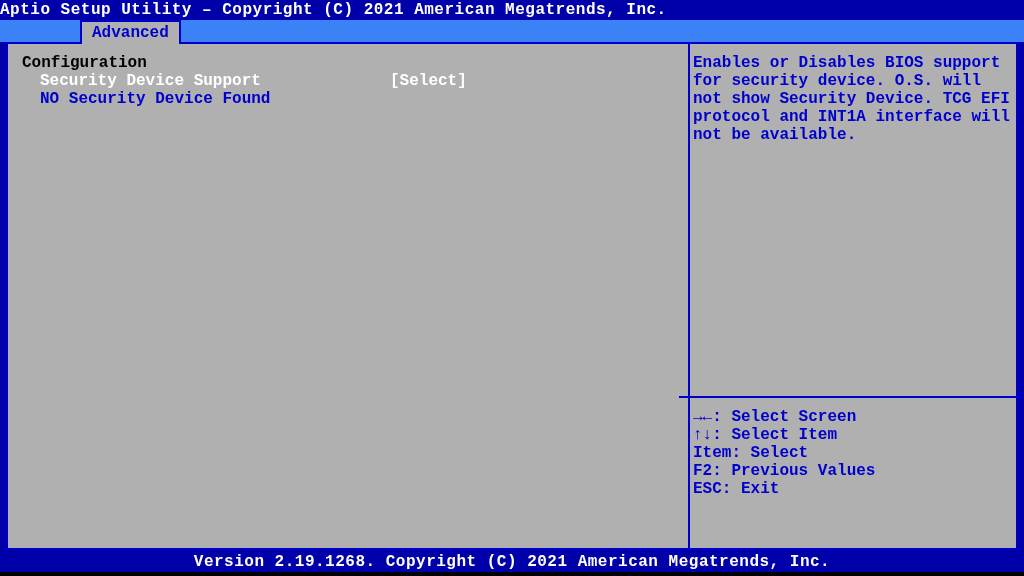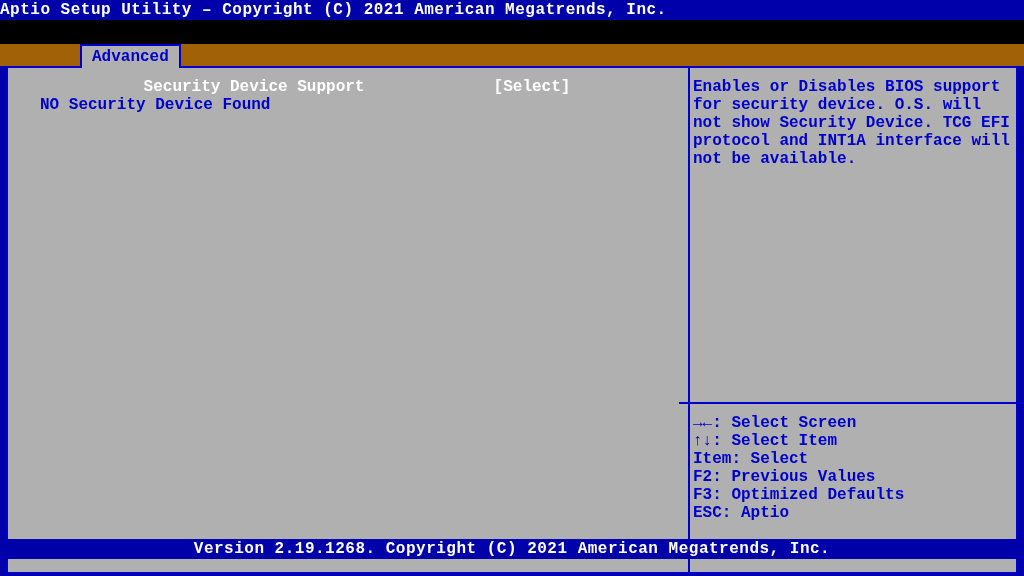--- a/index.html
+++ b/index.html
@@ -1,67 +1,67 @@
 <!DOCTYPE html>
 <html><head>
   <meta charset="utf-8">
   <style>
     * { margin:0; padding:0; box-sizing:border-box; }
     html,body { width:1024px; height:576px; overflow:hidden; background:#000; }
     body { font-family:"Courier New",monospace; font-size:16px; line-height:18px; font-weight:bold; }
 
     .header-bar { background:#0000aa; color:#fff; height:20px; text-align:left; padding-top:1px; letter-spacing:0.5px; }
-    .tab-row { background:#a16207; height:22px; position:relative;margin-top:24px; }
+    .tab-row { background:#3b82f6; height:22px; position:relative; }
     .tab { position:absolute; left:80px; top:0; background:#b0b0b0; color:#0000cc; padding:2px 10px 2px 10px; border:2px solid #0000cc; border-bottom:none; }
     .main { display:flex; height:514px; background:#0000aa; padding:0 6px 6px 6px; }
     .panel-wrap { flex:1; border:2px solid #0000cc; background:#b0b0b0; display:flex; }
     .left-panel { flex:1; border-right:2px solid #0000cc; padding:10px 14px; color:#0000cc; }
     .right-panel { width:326px; padding:10px 3px; color:#0000cc; display:flex; flex-direction:column; }
 
     .section-title { color:#000; margin-bottom:0px; }
-    .setting-row { display:flex;justify-content:center; }
+    .setting-row { display:flex; }
     .setting-label { width:368px; padding-left:18px; }
     .setting-value { }
     .selected { color:#fff; }
     .info-row { padding-left:18px; }
 
     .help-text { flex:0 0 auto; color:#0000cc; min-height:200px; }
     .divider { border-top:2px solid #0000cc; margin:6px -14px 10px -14px; }
     .key-help div { white-space:nowrap; }
 
-    .footer-bar { background:#0000aa; color:#fff; height:20px; text-align:center; padding-top:1px; letter-spacing:0.5px; position:absolute; bottom:17px; width:1024px; }
+    .footer-bar { background:#0000aa; color:#fff; height:20px; text-align:center; padding-top:1px; letter-spacing:0.5px; position:absolute; bottom:4px; width:1024px; }
   </style>
 </head>
 <body>
 
 <div class="header-bar">Aptio Setup Utility – Copyright (C) 2021 American Megatrends, Inc.</div>
 
 <div class="tab-row">
   <div class="tab">Advanced</div>
 </div>
 
 <div class="main">
   <div class="panel-wrap">
     <div class="left-panel">
+      <div class="section-title">Configuration</div>
       <div class="setting-row selected">
         <span class="setting-label">Security Device Support</span>
         <span class="setting-value">[Select]</span>
       </div>
       <div class="info-row">NO Security Device Found</div>
     </div>
     <div class="right-panel">
       <div class="help-text">Enables or Disables BIOS support for security device. O.S. will not show Security Device. TCG EFI protocol and INT1A interface will not be available.</div>
       <div style="flex:1"></div>
       <div class="divider"></div>
       <div class="key-help">
         <div>→←: Select Screen</div>
         <div>↑↓: Select Item</div>
         <div>Item: Select</div>
         <div>F2: Previous Values</div>
-        <div>F3: Optimized Defaults</div>
-        <div>ESC: Aptio</div>
+        <div>ESC: Exit</div>
       </div>
       <div style="height:40px"></div>
     </div>
   </div>
 </div>
 
 <div class="footer-bar">Version 2.19.1268. Copyright (C) 2021 American Megatrends, Inc.</div>
 
 </body></html>

